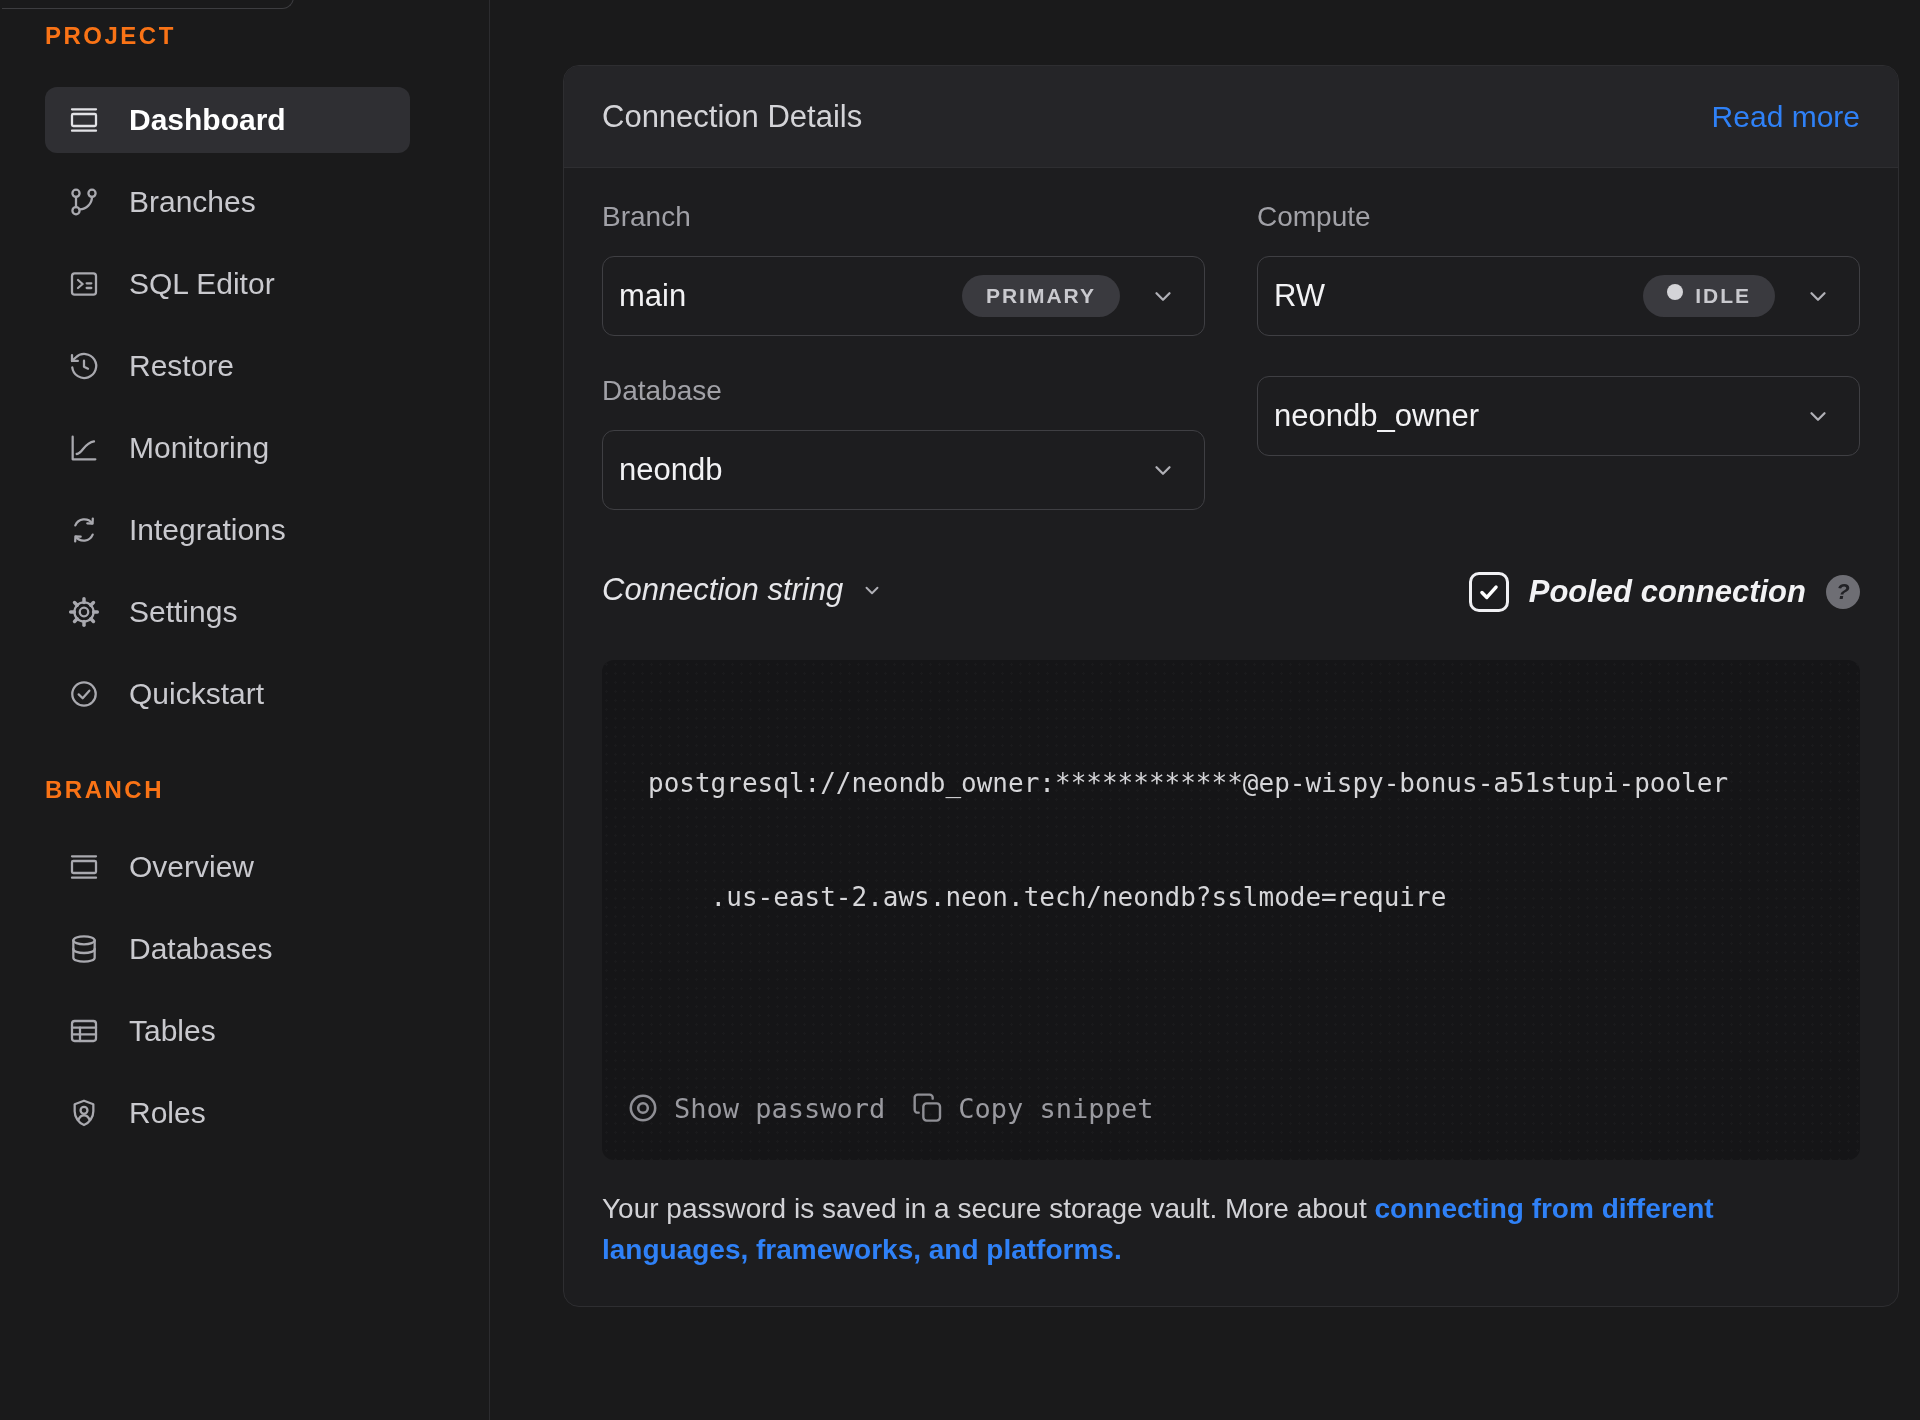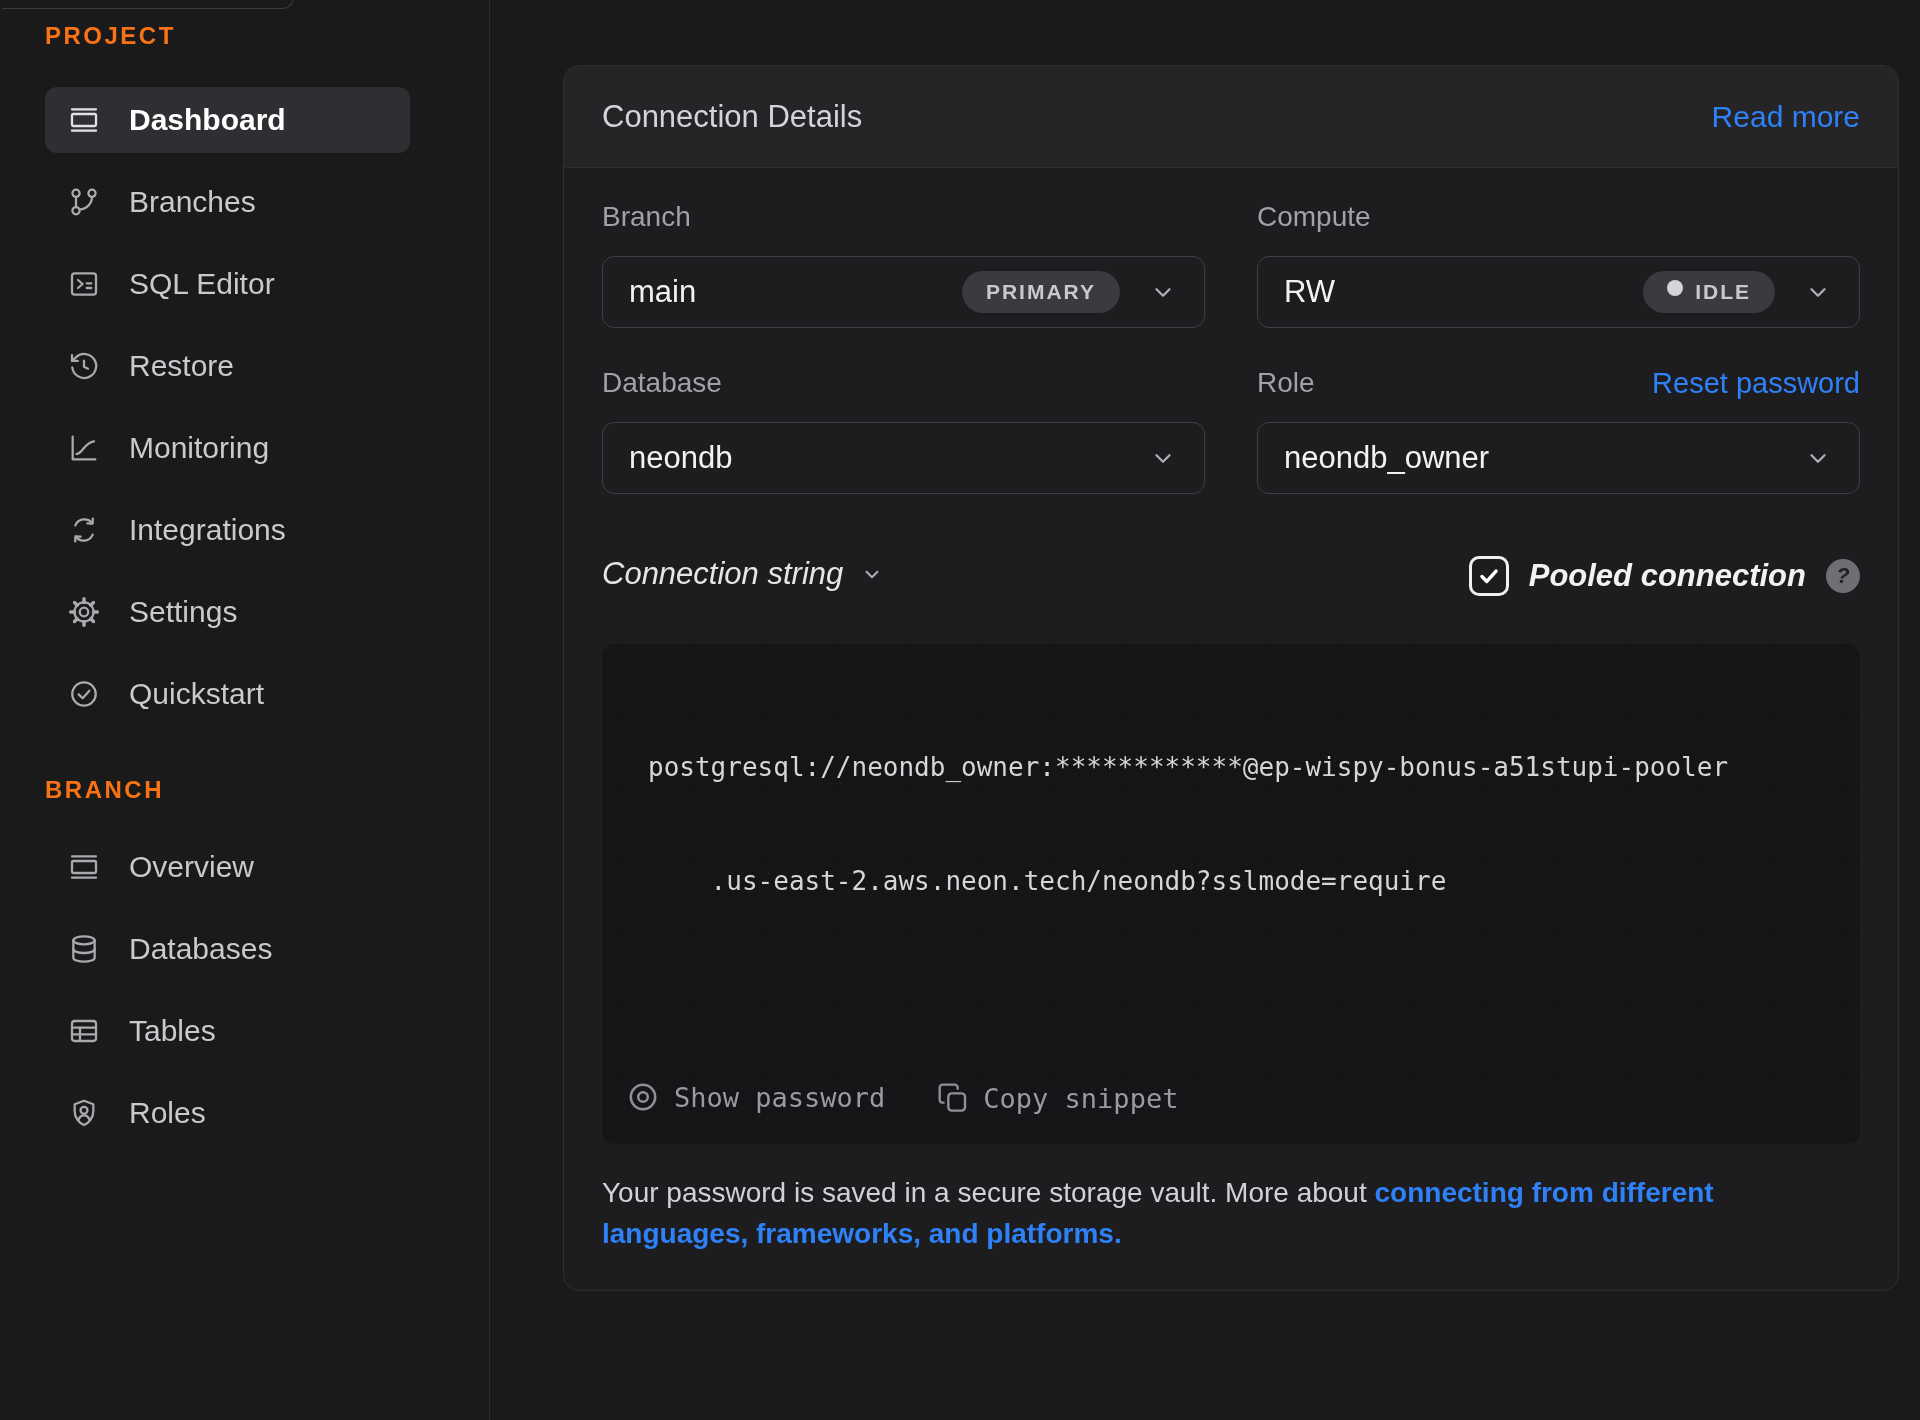--- a/index.html
+++ b/index.html
@@ -93,24 +93,24 @@
     display:grid;grid-template-columns:1fr 1fr;
     column-gap:52px;row-gap:40px;
   }
   .field-label-row{
     display:flex;justify-content:space-between;align-items:center;
     margin-bottom:24px;height:30px;
   }
   .field-label{font-size:28px;color:var(--label-grey);}
   .link-action{font-size:29px;font-weight:500;color:var(--blue);text-decoration:none;cursor:pointer;}
   .select{
-    height:72px;
+    height:80px;
     border:1px solid var(--select-border);border-radius:12px;
     display:flex;align-items:center;justify-content:space-between;
-    padding:0 28px 0 26px;cursor:pointer;background:transparent;
+    padding:0 28px 0 16px;cursor:pointer;background:transparent;
   }
   .select-value{font-size:31px;color:var(--text-light);}
   .select-right{display:flex;align-items:center;gap:30px;}
   .badge{
     display:flex;align-items:flex-start;gap:12px;
     background:#3a3a3f;border-radius:999px;
     padding:9px 24px;
     font-size:21px;font-weight:600;letter-spacing:2px;color:#c9c9ce;
   }
   .badge-dot{width:16px;height:16px;border-radius:50%;background:#d4d4d8;}
@@ -145,21 +145,21 @@
     border-radius:12px;
     display:flex;flex-direction:column;justify-content:space-between;
   }
   .code-text{
     margin:28px 40px 0 46px;
     font-family:"DejaVu Sans Mono", monospace;
     font-size:26px;line-height:38px;color:#d6d6d9;
     white-space:pre;
   }
   .code-actions{
-    display:flex;align-items:flex-end;gap:52px;
+    display:flex;align-items:center;gap:27px;
     margin:0 0 30px 24px;height:44px;
   }
   .code-action{
     display:flex;align-items:center;gap:14px;
     font-family:"DejaVu Sans Mono", monospace;
     font-size:27px;color:#9a9aa0;cursor:pointer;
   }
   .code-action .aicon{display:flex;color:#8f8f95;}
 
   .panel-footer-text{
@@ -389,24 +389,20 @@
               <span class="chev">
                 <svg width="26" height="26" viewBox="0 0 24 24" fill="none" stroke="currentColor" stroke-width="2.1" stroke-linecap="round" stroke-linejoin="round">
                     <polyline points="6,9.5 12,15.5 18,9.5"></polyline>
                   </svg>
               </span>
             </span>
           </div>
         </div>
 
         <div>
-          <div class="field-label-row">
-            <span class="field-label">Role</span>
-            <a class="link-action">Reset password</a>
-          </div>
           <div class="select">
             <span class="select-value">neondb_owner</span>
             <span class="select-right">
               <span class="chev">
                 <svg width="26" height="26" viewBox="0 0 24 24" fill="none" stroke="currentColor" stroke-width="2.1" stroke-linecap="round" stroke-linejoin="round">
                     <polyline points="6,9.5 12,15.5 18,9.5"></polyline>
                   </svg>
               </span>
             </span>
           </div>

